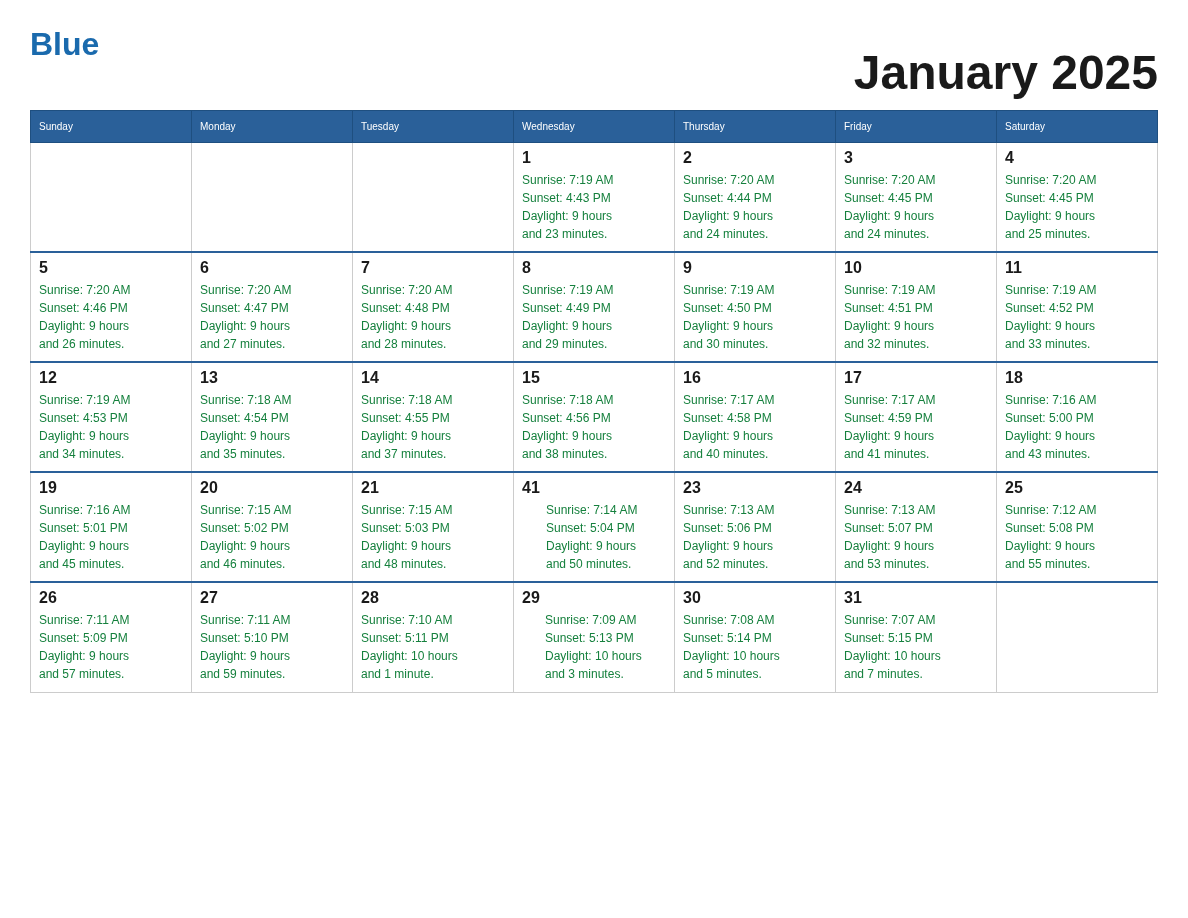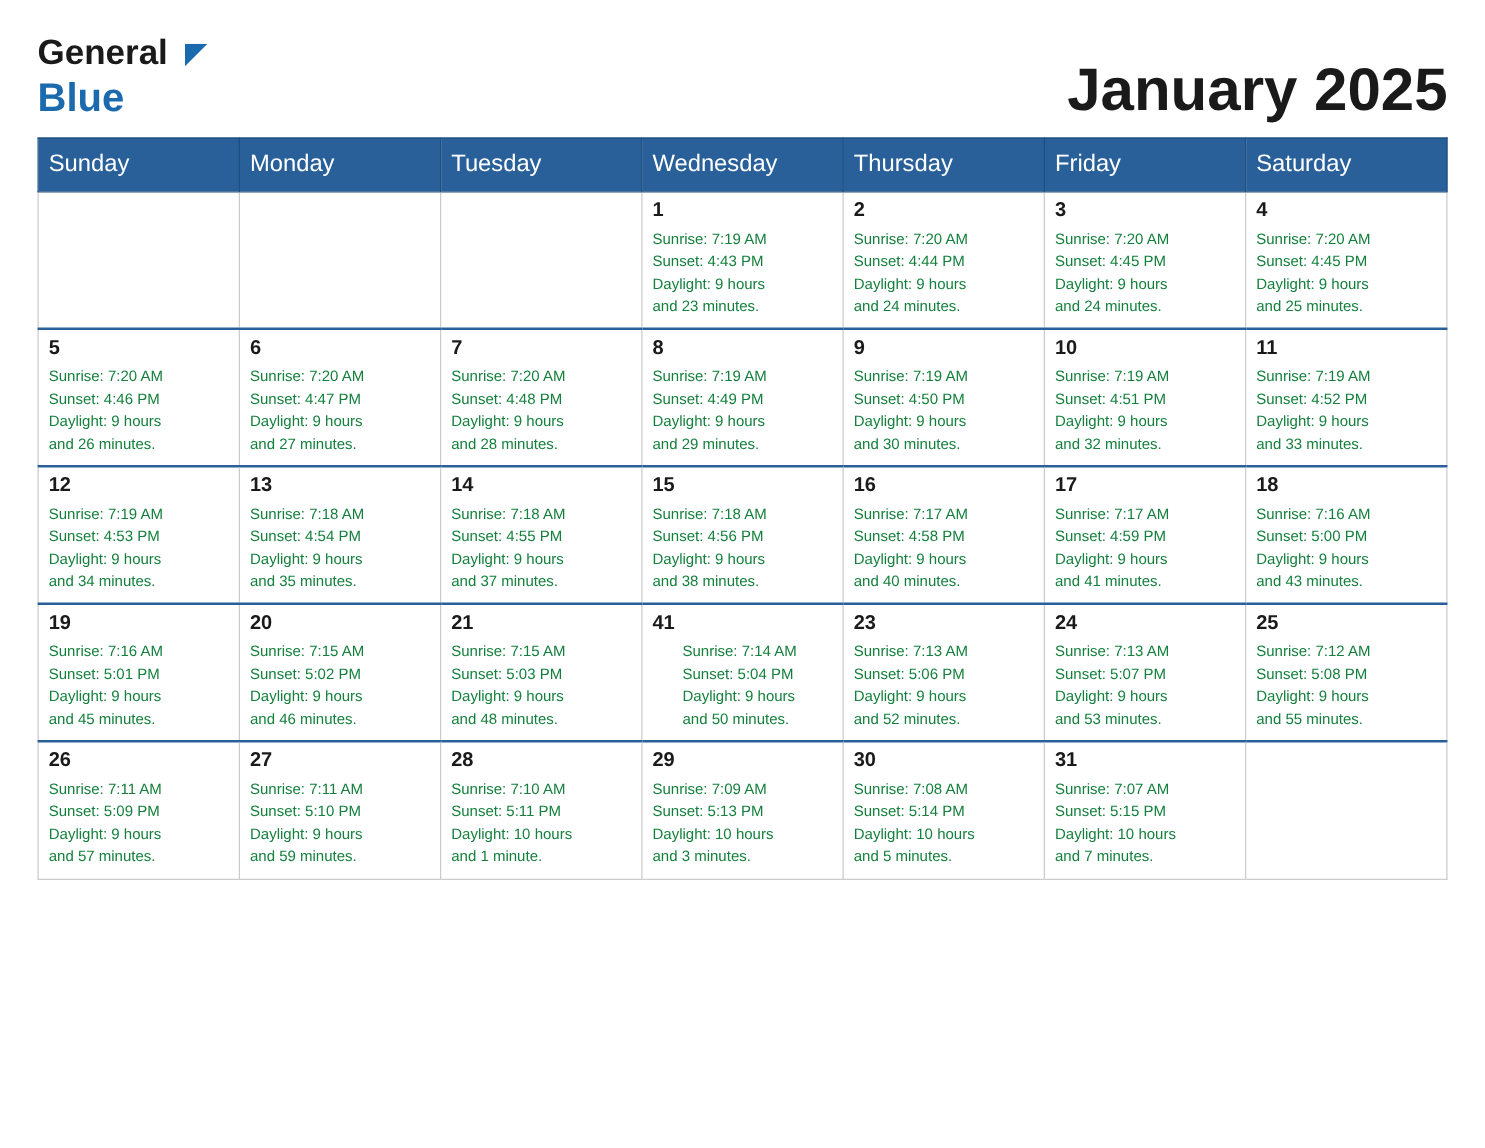--- a/index.html
+++ b/index.html
@@ -39,21 +39,21 @@
     }
     .calendar {
       width: 100%;
       border-collapse: collapse;
       margin-top: 10px;
     }
     .calendar th {
       background-color: #2a6099;
       color: #ffffff;
       padding: 10px 8px;
-      font-size: 19px;
+      font-size: 10px;
       font-weight: normal;
       text-align: left;
       border: 1px solid #1e4f80;
     }
     .calendar td {
       border: 1px solid #cccccc;
       vertical-align: top;
       padding: 6px 8px;
       width: 14.28%;
       min-height: 110px;
@@ -75,23 +75,20 @@
     }
     .row-divider td {
       border-top: 2px solid #2a6099;
     }
   </style>
 </head>
 <body>
 
 <div class="header">
   <div class="logo">
-    <span style="font-size:28px;font-weight:bold;color:#1a1a1a;line-height:1.2;">General<span style="display:inline-block;width:0;height:0;border-left:12px solid transparent;border-bottom:0px solid transparent;border-top:0px solid transparent;"></span><svg style="display:inline;vertical-align:middle;margin-left:2px;" width="18" height="18" viewBox="0 0 18 18">
-          <polygon points="0,0 18,0 0,18" fill="#1a6aad"></polygon>
-        </svg></span>
     <span style="font-size:32px;font-weight:bold;color:#1a6aad;line-height:1.2;">Blue</span>
   </div>
   <div class="title-section">
     <div class="month-title">January 2025</div>
   </div>
 </div>
 
 <table class="calendar">
   <thead>
     <tr>
@@ -308,21 +305,21 @@
         </td>
         <td>
           <div class="day-number">28</div>
           <div class="day-info" style="white-space: pre-line;">Sunrise: 7:10 AM
 Sunset: 5:11 PM
 Daylight: 10 hours
 and 1 minute.</div>
         </td>
         <td>
           <div class="day-number">29</div>
-          <div class="day-info" style="white-space: pre-line;">Sunrise: 7:09 AM
+          <div class="day-info" style="white-space: pre-line; margin-left: 23px;">Sunrise: 7:09 AM
 Sunset: 5:13 PM
 Daylight: 10 hours
 and 3 minutes.</div>
         </td>
         <td>
           <div class="day-number">30</div>
           <div class="day-info" style="white-space: pre-line;">Sunrise: 7:08 AM
 Sunset: 5:14 PM
 Daylight: 10 hours
 and 5 minutes.</div>

